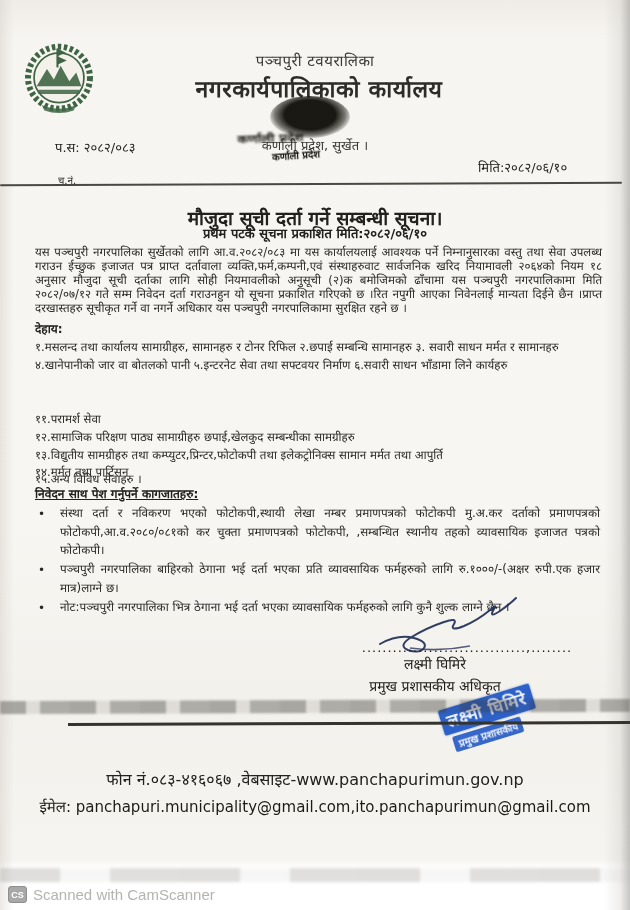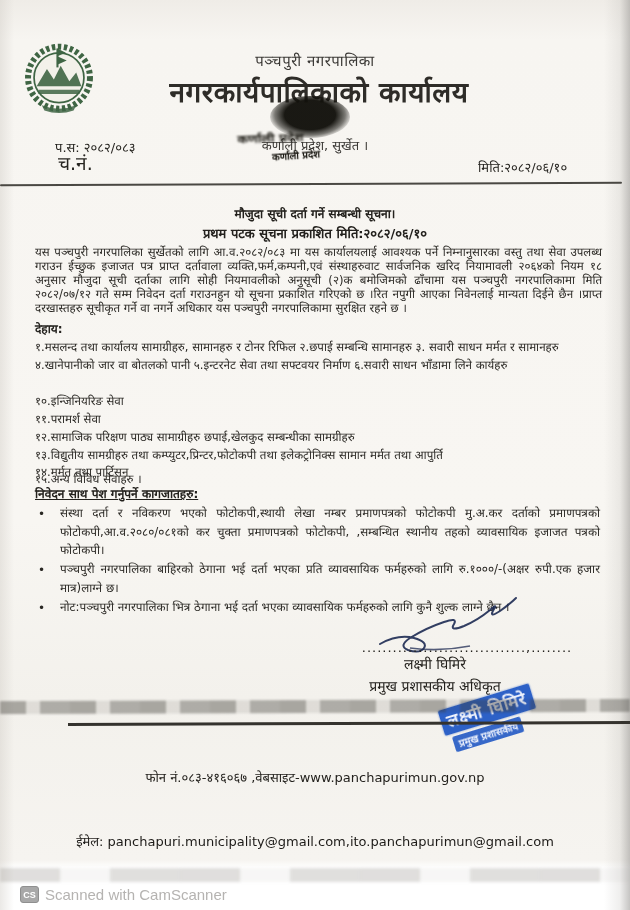--- a/index.html
+++ b/index.html
@@ -16,45 +16,45 @@
       linear-gradient(180deg, #efece7 0, #f7f5f1 40px, #f8f6f2 520px, #f3f1ec 700px, #f6f4f0 860px, #ffffff 868px, #ffffff 100%);
     color:#262420;
   }
   .dev{font-family:"DejaVu Sans","Liberation Serif",serif;}
   .abs{position:absolute;}
   .center{text-align:center;}
   .b{font-weight:bold;}
 
   
   .muni-name{left:0;right:0;top:50px;font-size:15px;letter-spacing:.5px;color:#3a3835;}
-  .office-name{left:8px;right:0;top:72px;font-size:28px;color:#2e2c28;letter-spacing:.5px;}
+  .office-name{left:8px;right:0;top:72px;font-size:23px;color:#2e2c28;letter-spacing:.5px;}
   .address-line{left:0;right:0;top:136px;font-size:13px;color:#3a3835;}
   .ref-no{left:55px;top:138px;font-size:13px;}
-  .ch-no{left:58px;top:150px;font-size:19px;}
+  .ch-no{left:58px;top:173px;font-size:10px;}
   .date-line{left:430px;top:158px;font-size:13px;margin-left:48px;}
   .head-rule{left:0;top:183px;width:622px;height:2px;background:#4a4843;transform:rotate(-0.25deg);border-radius:2px;}
 
   
   .emblem{left:16px;top:32px;width:86px;height:88px;filter:blur(.4px);opacity:.9;}
 
   
   .round-stamp{left:238px;top:92px;width:150px;height:70px;pointer-events:none;}
   .round-stamp .blob{
     position:absolute;left:32px;top:4px;width:80px;height:42px;border-radius:50%;
     background:radial-gradient(ellipse at 50% 45%, rgba(18,17,12,.97) 0 45%, rgba(18,17,12,.55) 62%, rgba(18,17,12,0) 75%);
     filter:blur(.6px);
   }
   .round-stamp .smear1,.round-stamp .smear2{
     position:absolute;font-size:11px;font-weight:bold;color:#17150f;filter:blur(.8px);white-space:nowrap;
   }
   .round-stamp .smear1{left:6px;top:38px;transform:rotate(-2deg) scaleX(1.25);}
   .round-stamp .smear2{left:34px;top:56px;font-size:10px;transform:rotate(-4deg);filter:blur(.5px);}
 
   
-  .notice-title{left:0;right:0;top:205px;font-size:12px;color:#23211d;}
+  .notice-title{left:0;right:0;top:205px;font-size:19px;color:#23211d;}
   .notice-subtitle{left:0;right:0;top:224px;font-size:13px;color:#23211d;}
   .notice-body{left:35px;width:567px;top:245px;font-size:11.6px;line-height:14px;text-align:justify;color:#2a2824;}
   .list-heading{left:35px;top:320px;font-size:12px;}
   .list-line{left:35px;width:575px;font-size:11.6px;white-space:nowrap;color:#2a2824;}
   .docs-heading{left:35px;top:485px;font-size:12px;text-decoration:underline;color:#23211d;}
   .bullet-row{left:60px;width:540px;font-size:11.8px;line-height:18.5px;text-align:justify;color:#2a2824;}
   .bullet-row .dot{position:absolute;left:-22px;top:1px;font-size:12px;}
 
   
   .sig-svg{left:350px;top:596px;width:220px;height:60px;}
@@ -86,51 +86,50 @@
   }
   .footer-rule{left:68px;top:722px;width:562px;height:2.5px;background:#35332e;transform:rotate(-0.2deg);}
   .bottom-smudge{
     left:0;top:868px;width:630px;height:14px;
     background:repeating-linear-gradient(90deg, rgba(140,135,128,.5) 0 60px, rgba(170,166,160,.18) 60px 110px, rgba(130,126,120,.45) 110px 180px);
     filter:blur(1.6px);opacity:.55;
   }
 
   
   .footer-slogan{left:0;right:0;top:740px;font-size:14.5px;color:#23211d;}
-  .footer-phone{left:0;right:0;top:768px;font-size:13px;color:#23211d;}
-  .footer-email{left:0;right:0;top:796px;font-size:13px;color:#1d1b18;margin-top:36px;}
+  .footer-phone{left:0;right:0;top:768px;font-size:16px;color:#23211d;}
+  .footer-email{left:0;right:0;top:796px;font-size:15px;color:#1d1b18;}
 
   
   .cs-badge{left:8px;top:886px;display:flex;align-items:center;gap:6px;}
   .cs-icon{
     width:17px;height:15px;background:#a8a8a8;border-radius:3px;border:1px solid #8f8f8f;
     color:#ffffff;font-size:9px;font-weight:bold;display:flex;align-items:center;justify-content:center;
     font-family:"Liberation Sans",sans-serif;
-    margin-left:12px;
   }
   .cs-text{font-size:15px;color:#b5b3b1;font-family:"Liberation Sans",sans-serif;}
 </style>
 </head>
 <body>
 
 <div class="scan-page">
 
   <svg class="abs emblem" viewBox="0 0 100 100">
     <g fill="none" stroke="#2c5632" stroke-width="7">
       <circle cx="50" cy="52" r="36" stroke-dasharray="4 3"></circle>
     </g>
     <circle cx="50" cy="52" r="29" fill="#f3f1ea" stroke="#2c5632" stroke-width="2"></circle>
     <path d="M24 62 L36 42 L44 54 L52 38 L62 56 L70 46 L76 62 Z" fill="#2c5632" opacity=".9"></path>
     <path d="M26 66 h48 v5 h-48 z" fill="#2c5632" opacity=".85"></path>
     <path d="M48 18 l10 5 -10 4 z M48 27 l11 5 -11 5 z" fill="#2c5632"></path>
     <rect x="47" y="18" width="2.4" height="22" fill="#2c5632"></rect>
     <path d="M30 84 q20 8 40 0 l-3 6 q-17 6 -34 0 z" fill="#2c5632" opacity=".85"></path>
   </svg>
 
-  <div class="abs center dev muni-name">पञ्चपुरी नगरपालिका</div>
+  <div class="abs center dev muni-name">पञ्चपुरी टवयरालिका</div>
   <div class="abs center dev b office-name">नगरकार्यपालिकाको कार्यालय</div>
   <div class="abs center dev address-line">कर्णाली प्रदेश, सुर्खेत ।</div>
 
   <div class="abs round-stamp">
     <div class="blob"></div>
     <div class="smear1 dev">कर्णाली प्रदेश</div>
     <div class="smear2 dev">कर्णाली प्रदेश</div>
   </div>
 
   <div class="abs dev ref-no">प.स: २०८२/०८३</div>
@@ -139,21 +138,20 @@
   <div class="abs head-rule"></div>
 
   <div class="abs center dev b notice-title">मौजुदा सूची दर्ता गर्ने सम्बन्धी सूचना।</div>
   <div class="abs center dev b notice-subtitle">प्रथम पटक सूचना प्रकाशित मिति:२०८२/०६/१०</div>
 
   <div class="abs dev notice-body">यस पञ्चपुरी नगरपालिका सुर्खेतको लागि आ.व.२०८२/०८३ मा यस कार्यालयलाई आवश्यक पर्ने निम्नानुसारका वस्तु तथा सेवा उपलब्ध गराउन ईच्छुक इजाजत पत्र प्राप्त दर्तावाला व्यक्ति,फर्म,कम्पनी,एवं संस्थाहरुवाट सार्वजनिक खरिद नियामावली २०६४को नियम १८ अनुसार मौजुदा सूची दर्ताका लागि सोही नियमावलीको अनुसूची (२)क बमोजिमको ढाँचामा यस पञ्चपुरी नगरपालिकामा मिति २०८२/०७/१२ गते सम्म निवेदन दर्ता गराउनहुन यो सूचना प्रकाशित गरिएको छ ।रित नपुगी आएका निवेनलाई मान्यता दिईने छैन ।प्राप्त दरखास्तहरु सूचीकृत गर्ने वा नगर्ने अधिकार यस पञ्चपुरी नगरपालिकामा सुरक्षित रहने छ ।</div>
 
   <div class="abs dev b list-heading">देहाय:</div>
   <div class="abs dev list-line" style="top:339px">१.मसलन्द तथा कार्यालय सामाग्रीहरु, सामानहरु र टोनर रिफिल २.छपाई सम्बन्धि सामानहरु ३. सवारी साधन मर्मत र सामानहरु</div>
   <div class="abs dev list-line" style="top:357px">४.खानेपानीको जार वा बोतलको पानी ५.इन्टरनेट सेवा तथा सफ्टवयर निर्माण ६.सवारी साधन भाँडामा लिने कार्यहरु</div>
-  <div class="abs dev list-line" style="top:393px">१०.इन्जिनियरिङ सेवा</div>
   <div class="abs dev list-line" style="top:411px">११.परामर्श सेवा</div>
   <div class="abs dev list-line" style="top:429px">१२.सामाजिक परिक्षण पाठ्य सामाग्रीहरु छपाई,खेलकुद सम्बन्धीका सामग्रीहरु</div>
   <div class="abs dev list-line" style="top:447px">१३.विद्युतीय सामग्रीहरु तथा कम्प्युटर,प्रिन्टर,फोटोकपी तथा इलेकट्रोनिक्स सामान मर्मत तथा आपुर्ति</div>
   <div class="abs dev list-line" style="top:464px">१४.मर्मत तथा पार्टिसन</div>
   <div class="abs dev list-line" style="top:471px;top:471px">१५.अन्य विविध सेवाहरु ।</div>
 
   <div class="abs dev b docs-heading">निवेदन साथ पेश गर्नुपर्ने कागजातहरु:</div>
 
   <div class="abs dev bullet-row" style="top:504px">
     <span class="dot">•</span>

